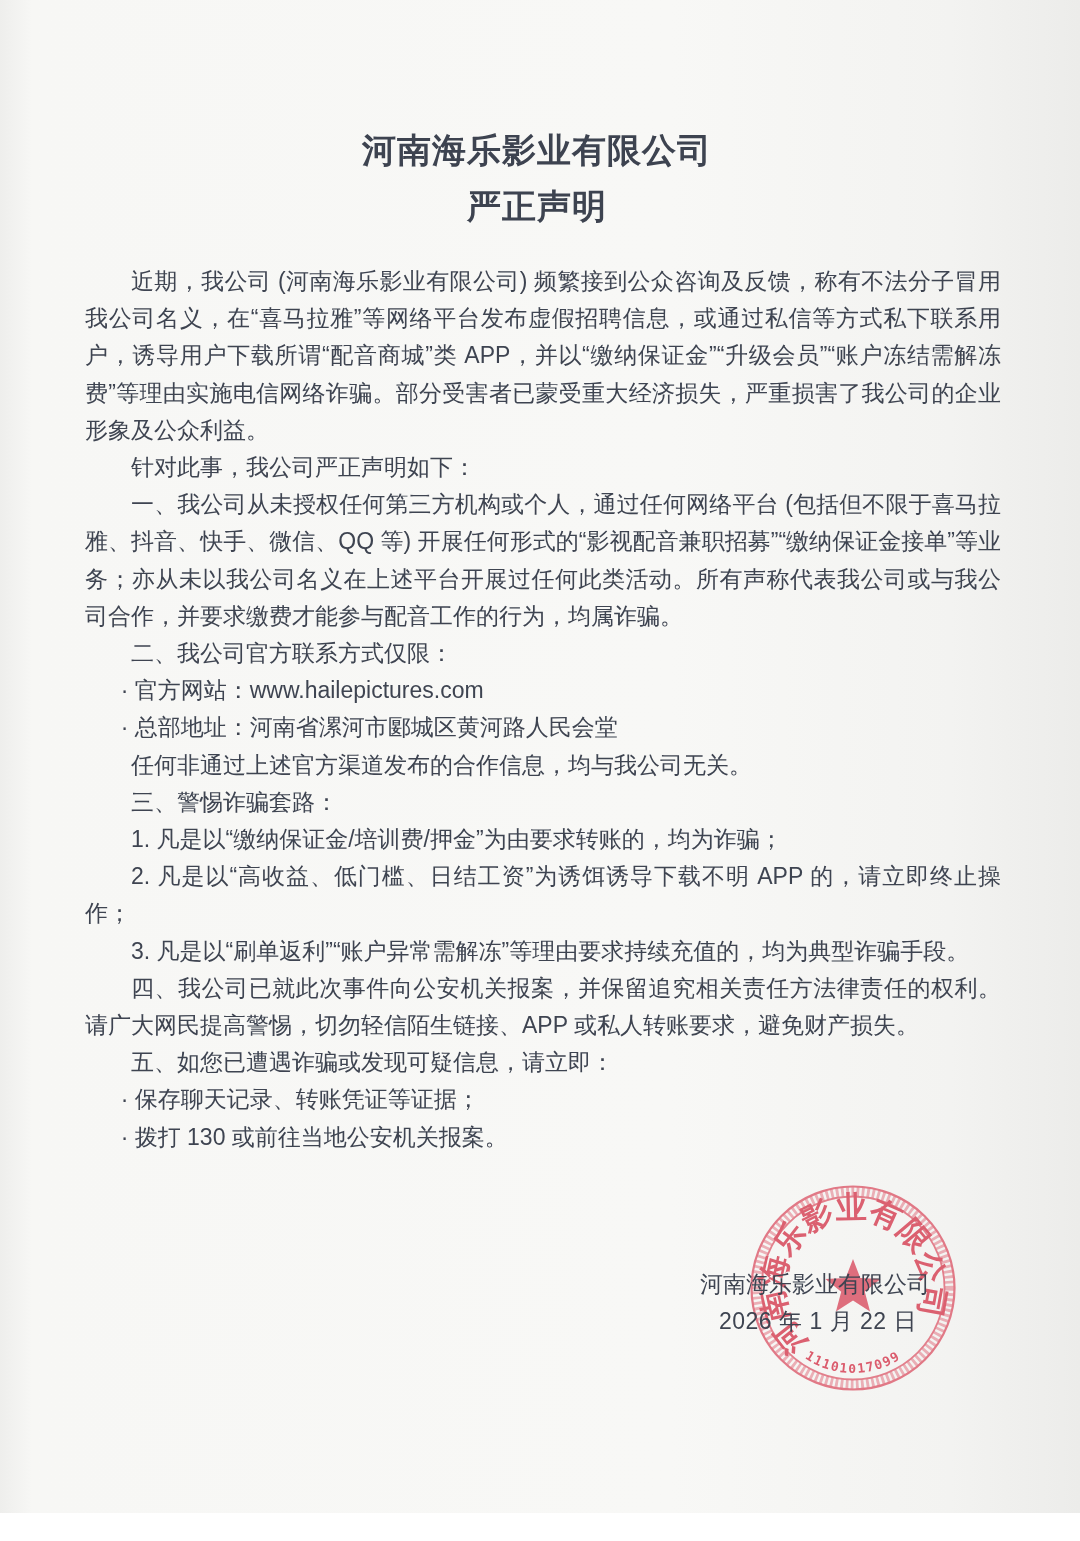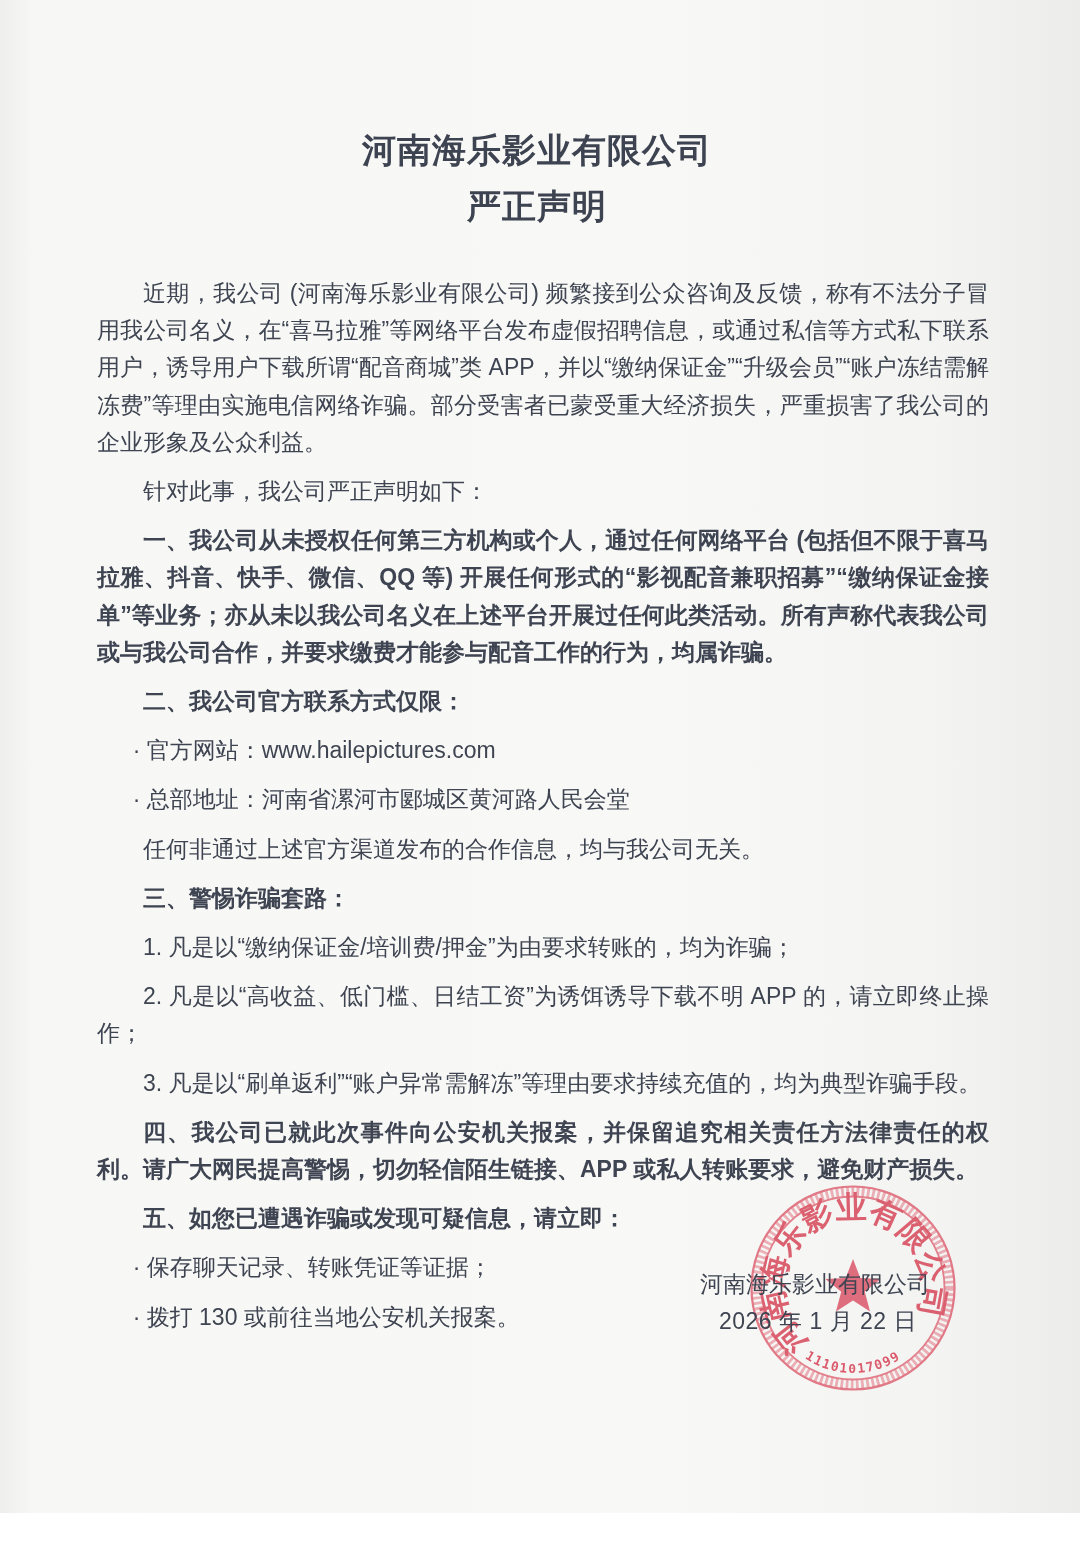--- a/index.html
+++ b/index.html
@@ -27,23 +27,23 @@
   .doc-body {
     position: absolute;
     left: 85px;
     top: 263px;
     width: 916px;
     font-size: 23px;
     line-height: 37.2px;
     text-align: justify;
     z-index: 1;
   }
-  .doc-body p { margin: 12px; text-indent: 2em; }
+  .doc-body p { margin: 0; text-indent: 2em; }
   .doc-body p.bullet { text-indent: 1.55em; }
-  .doc-body p.bold { font-weight: 700; }
+  .doc-body p.bold { font-weight: 400; }
   .seal {
     position: absolute;
     left: 733px;
     top: 1168px;
     width: 240px;
     height: 240px;
     z-index: 2;
     opacity: 0.92;
   }
   .sig-line {

